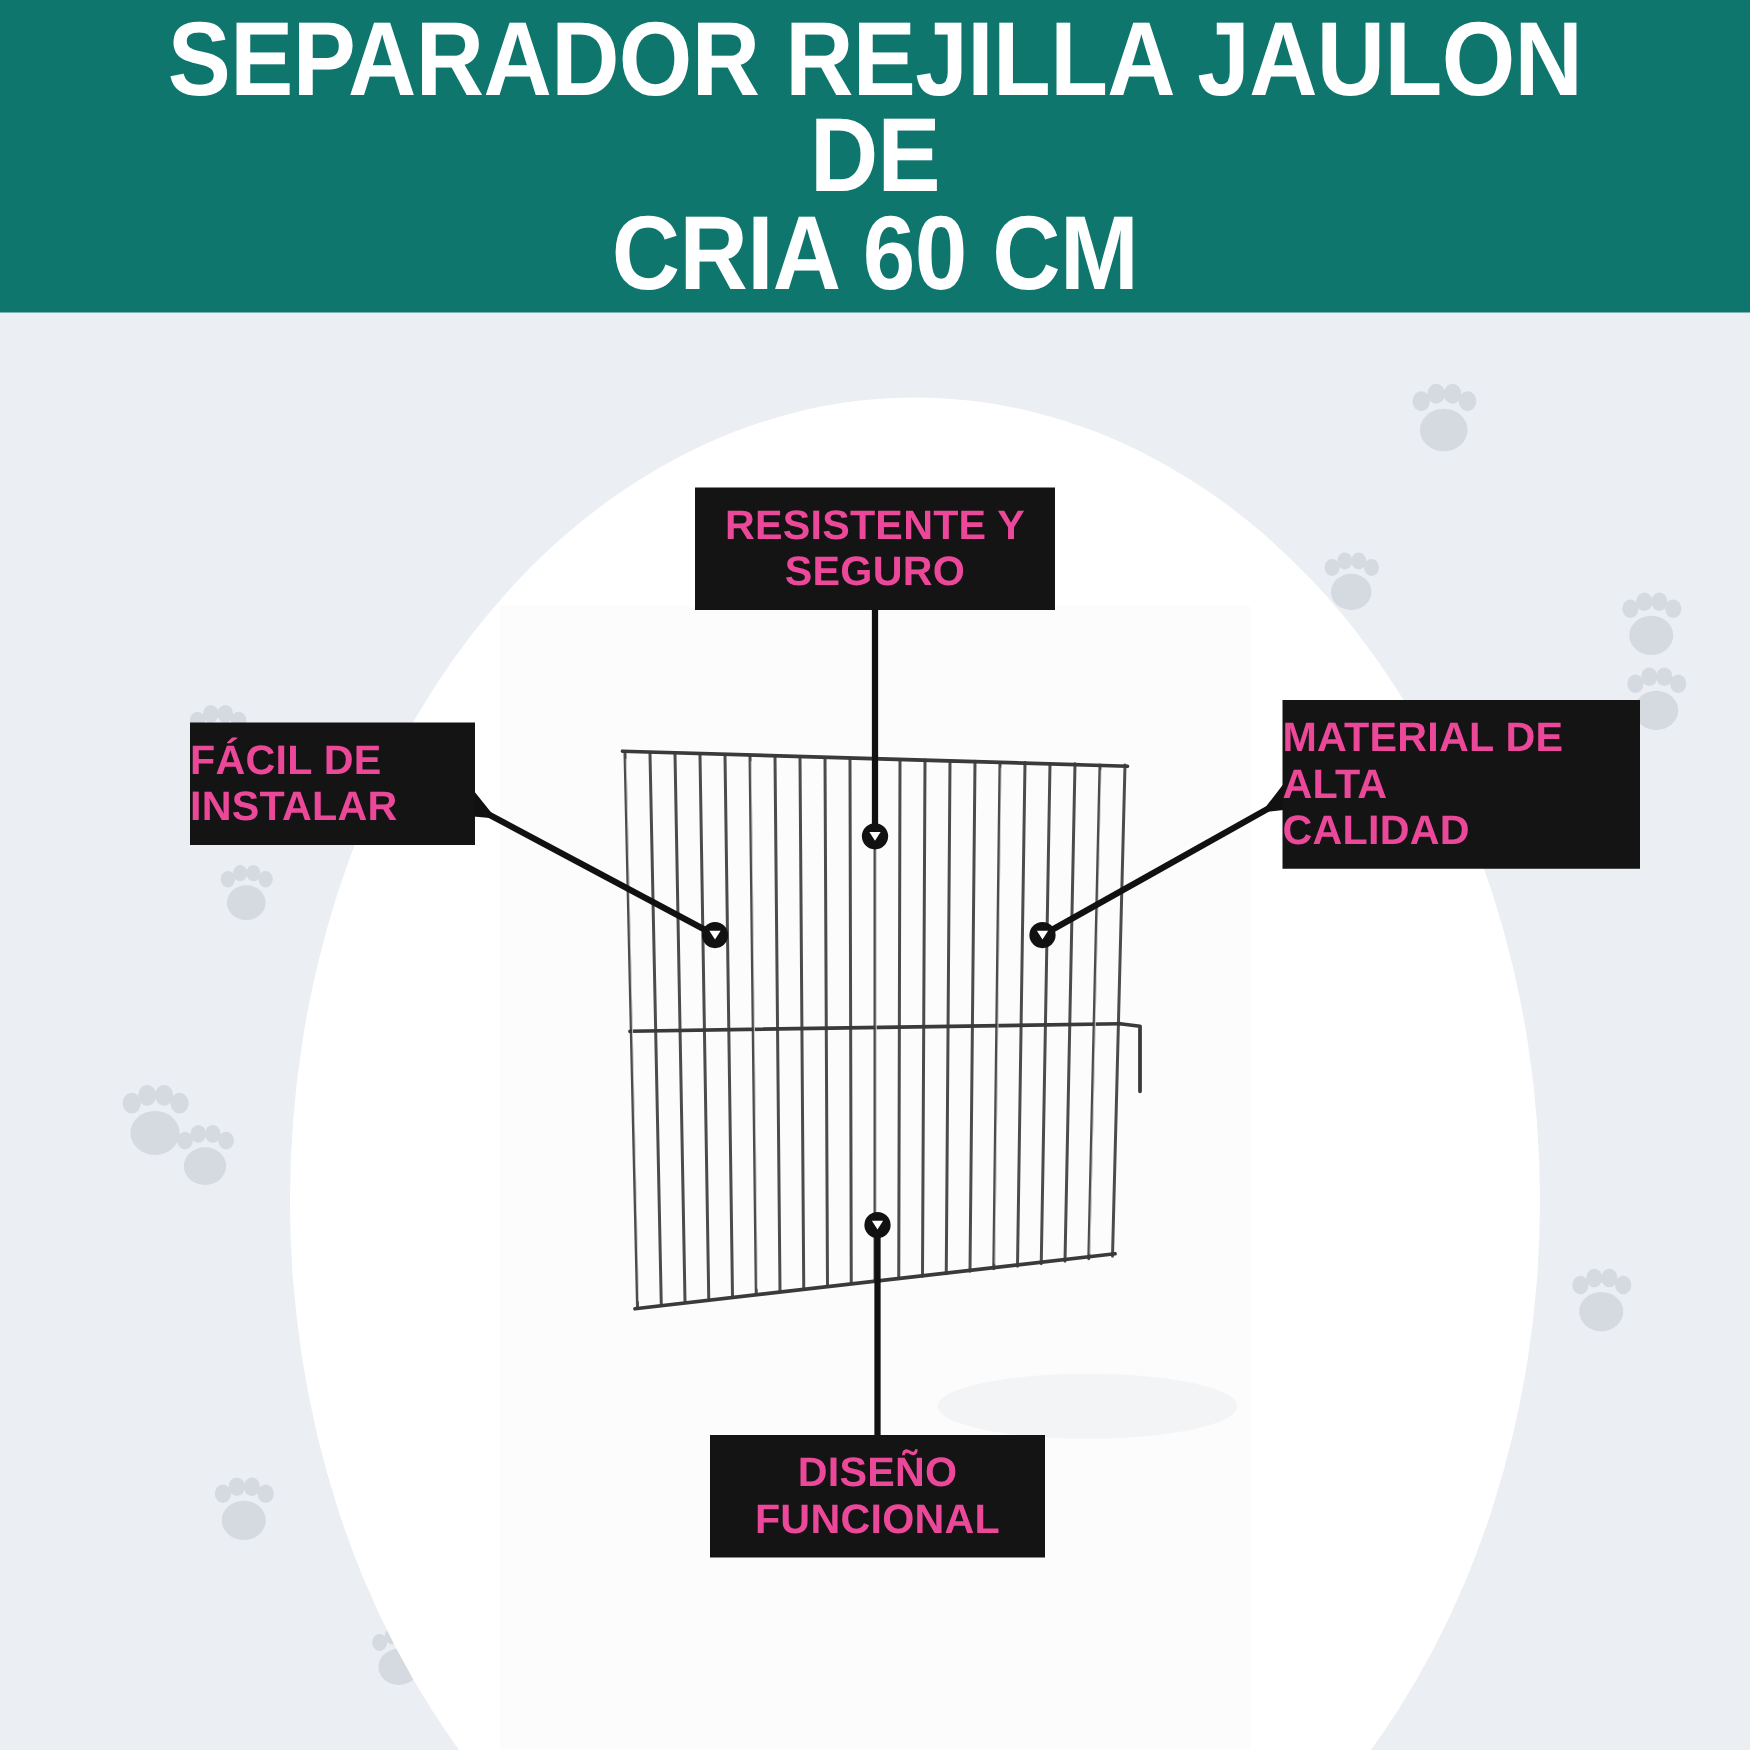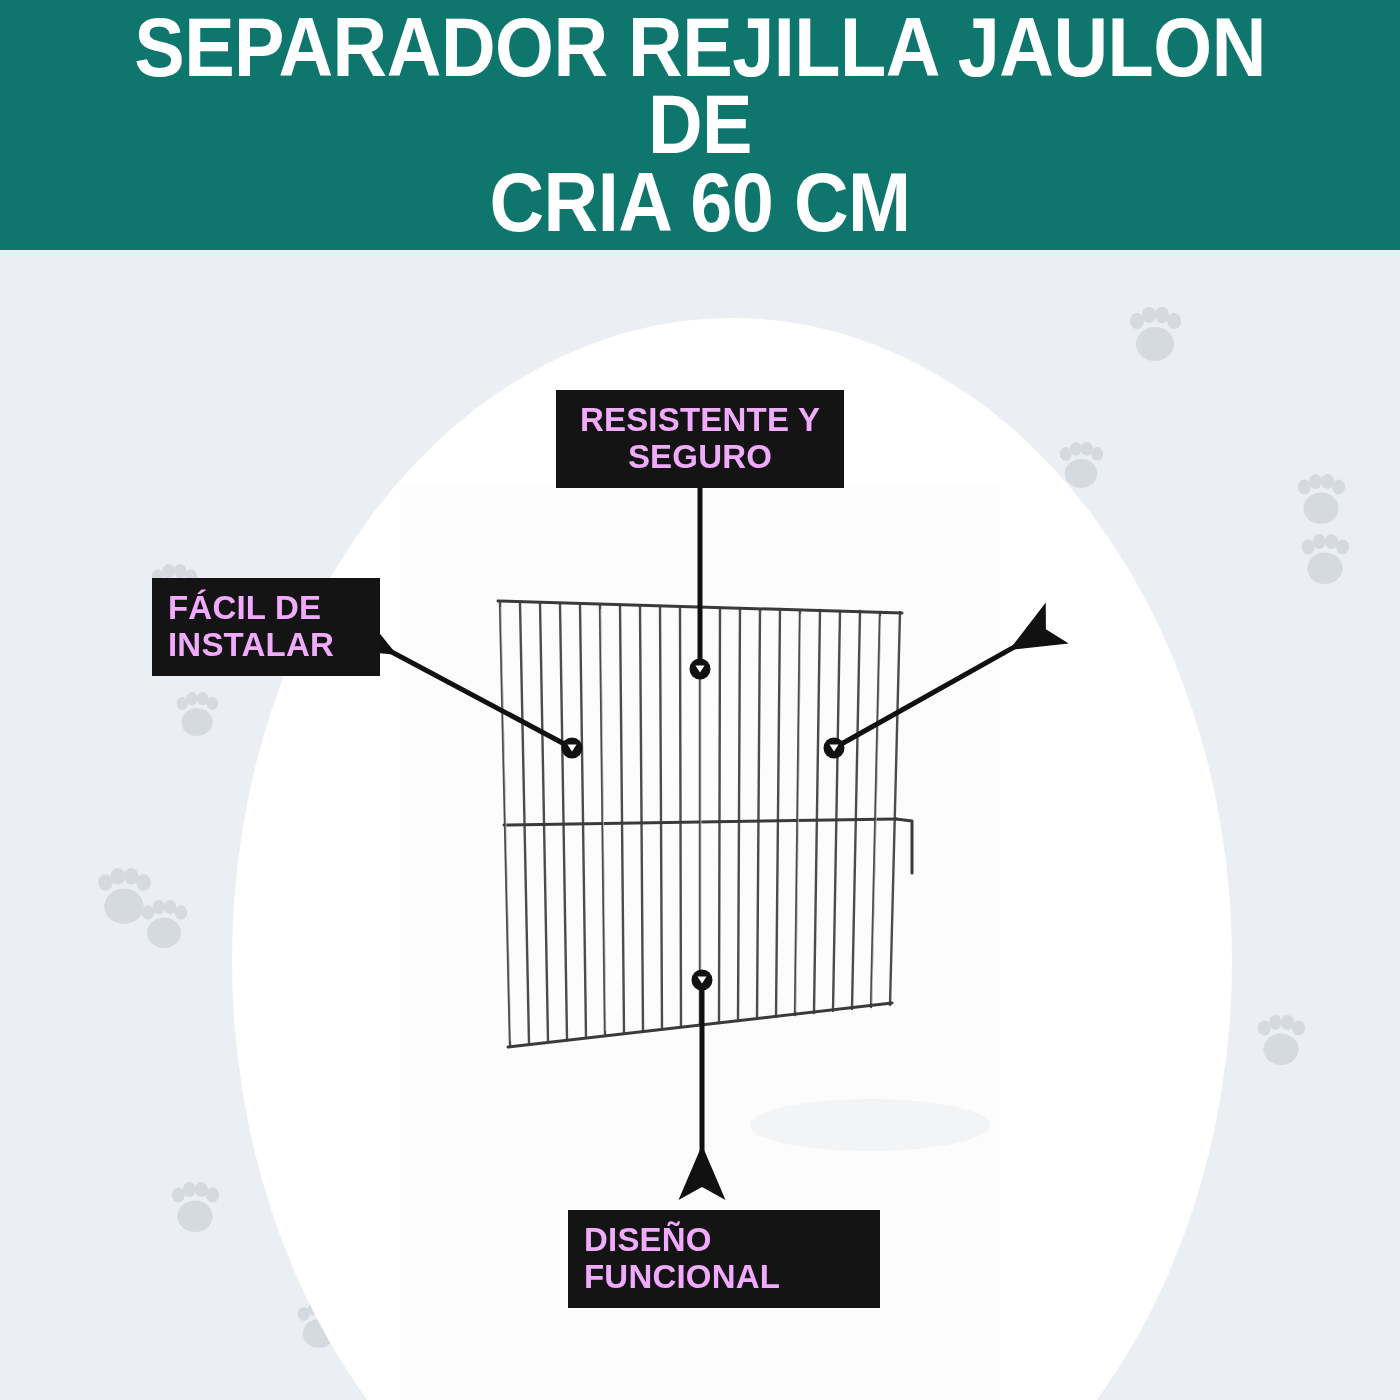--- a/index.html
+++ b/index.html
@@ -83,38 +83,38 @@
     height: 915px;
     background: #fcfcfd;
   }
   #product-photo { position: absolute; inset: 0; }
   #product-photo svg { display: block; width: 100%; height: 100%; }
 
   
   .callout {
     position: absolute;
     background: #141414;
-    color: #f0abfc;
+    color: #ec4899;
     font-family: "Liberation Sans", "DejaVu Sans", sans-serif;
     font-weight: bold;
     font-size: 33px;
     line-height: 1.12;
     letter-spacing: 0.2px;
-    padding: 12px 16px;
+    padding: 12px 0;
     box-sizing: border-box;
     white-space: pre-line;
     text-transform: uppercase;
   }
   .callout.center { text-align: center; }
   .callout.left   { text-align: left; }
 
   #callout-top    { left: 556px; top: 140px;  width: 288px; text-align: center; }
   #callout-left   { left: 152px; top: 328px;  width: 228px; text-align: left; }
   #callout-right  { left: 1026px; top: 310px; width: 286px; text-align: left; }
-  #callout-bottom { left: 568px; top: 960px;  width: 312px; text-align: left; }
+  #callout-bottom { left: 568px; top: 898px;  width: 268px; text-align: center; }
 
   
   #connectors {
     position: absolute;
     left: 0; top: 0;
     width: 1400px; height: 1150px;
     pointer-events: none;
   }
 </style>
 </head>
@@ -368,18 +368,21 @@
         </g>
       </g>
     </svg>
 
     <div class="callout center" id="callout-top">RESISTENTE Y
 SEGURO</div>
 
     <div class="callout center" id="callout-left">FÁCIL DE
 INSTALAR</div>
 
+    <div class="callout left" id="callout-right">MATERIAL DE
+ALTA
+CALIDAD</div>
 
     <div class="callout center" id="callout-bottom">DISEÑO
 FUNCIONAL</div>
 
   </div>
 </div>
 
 </body></html>

